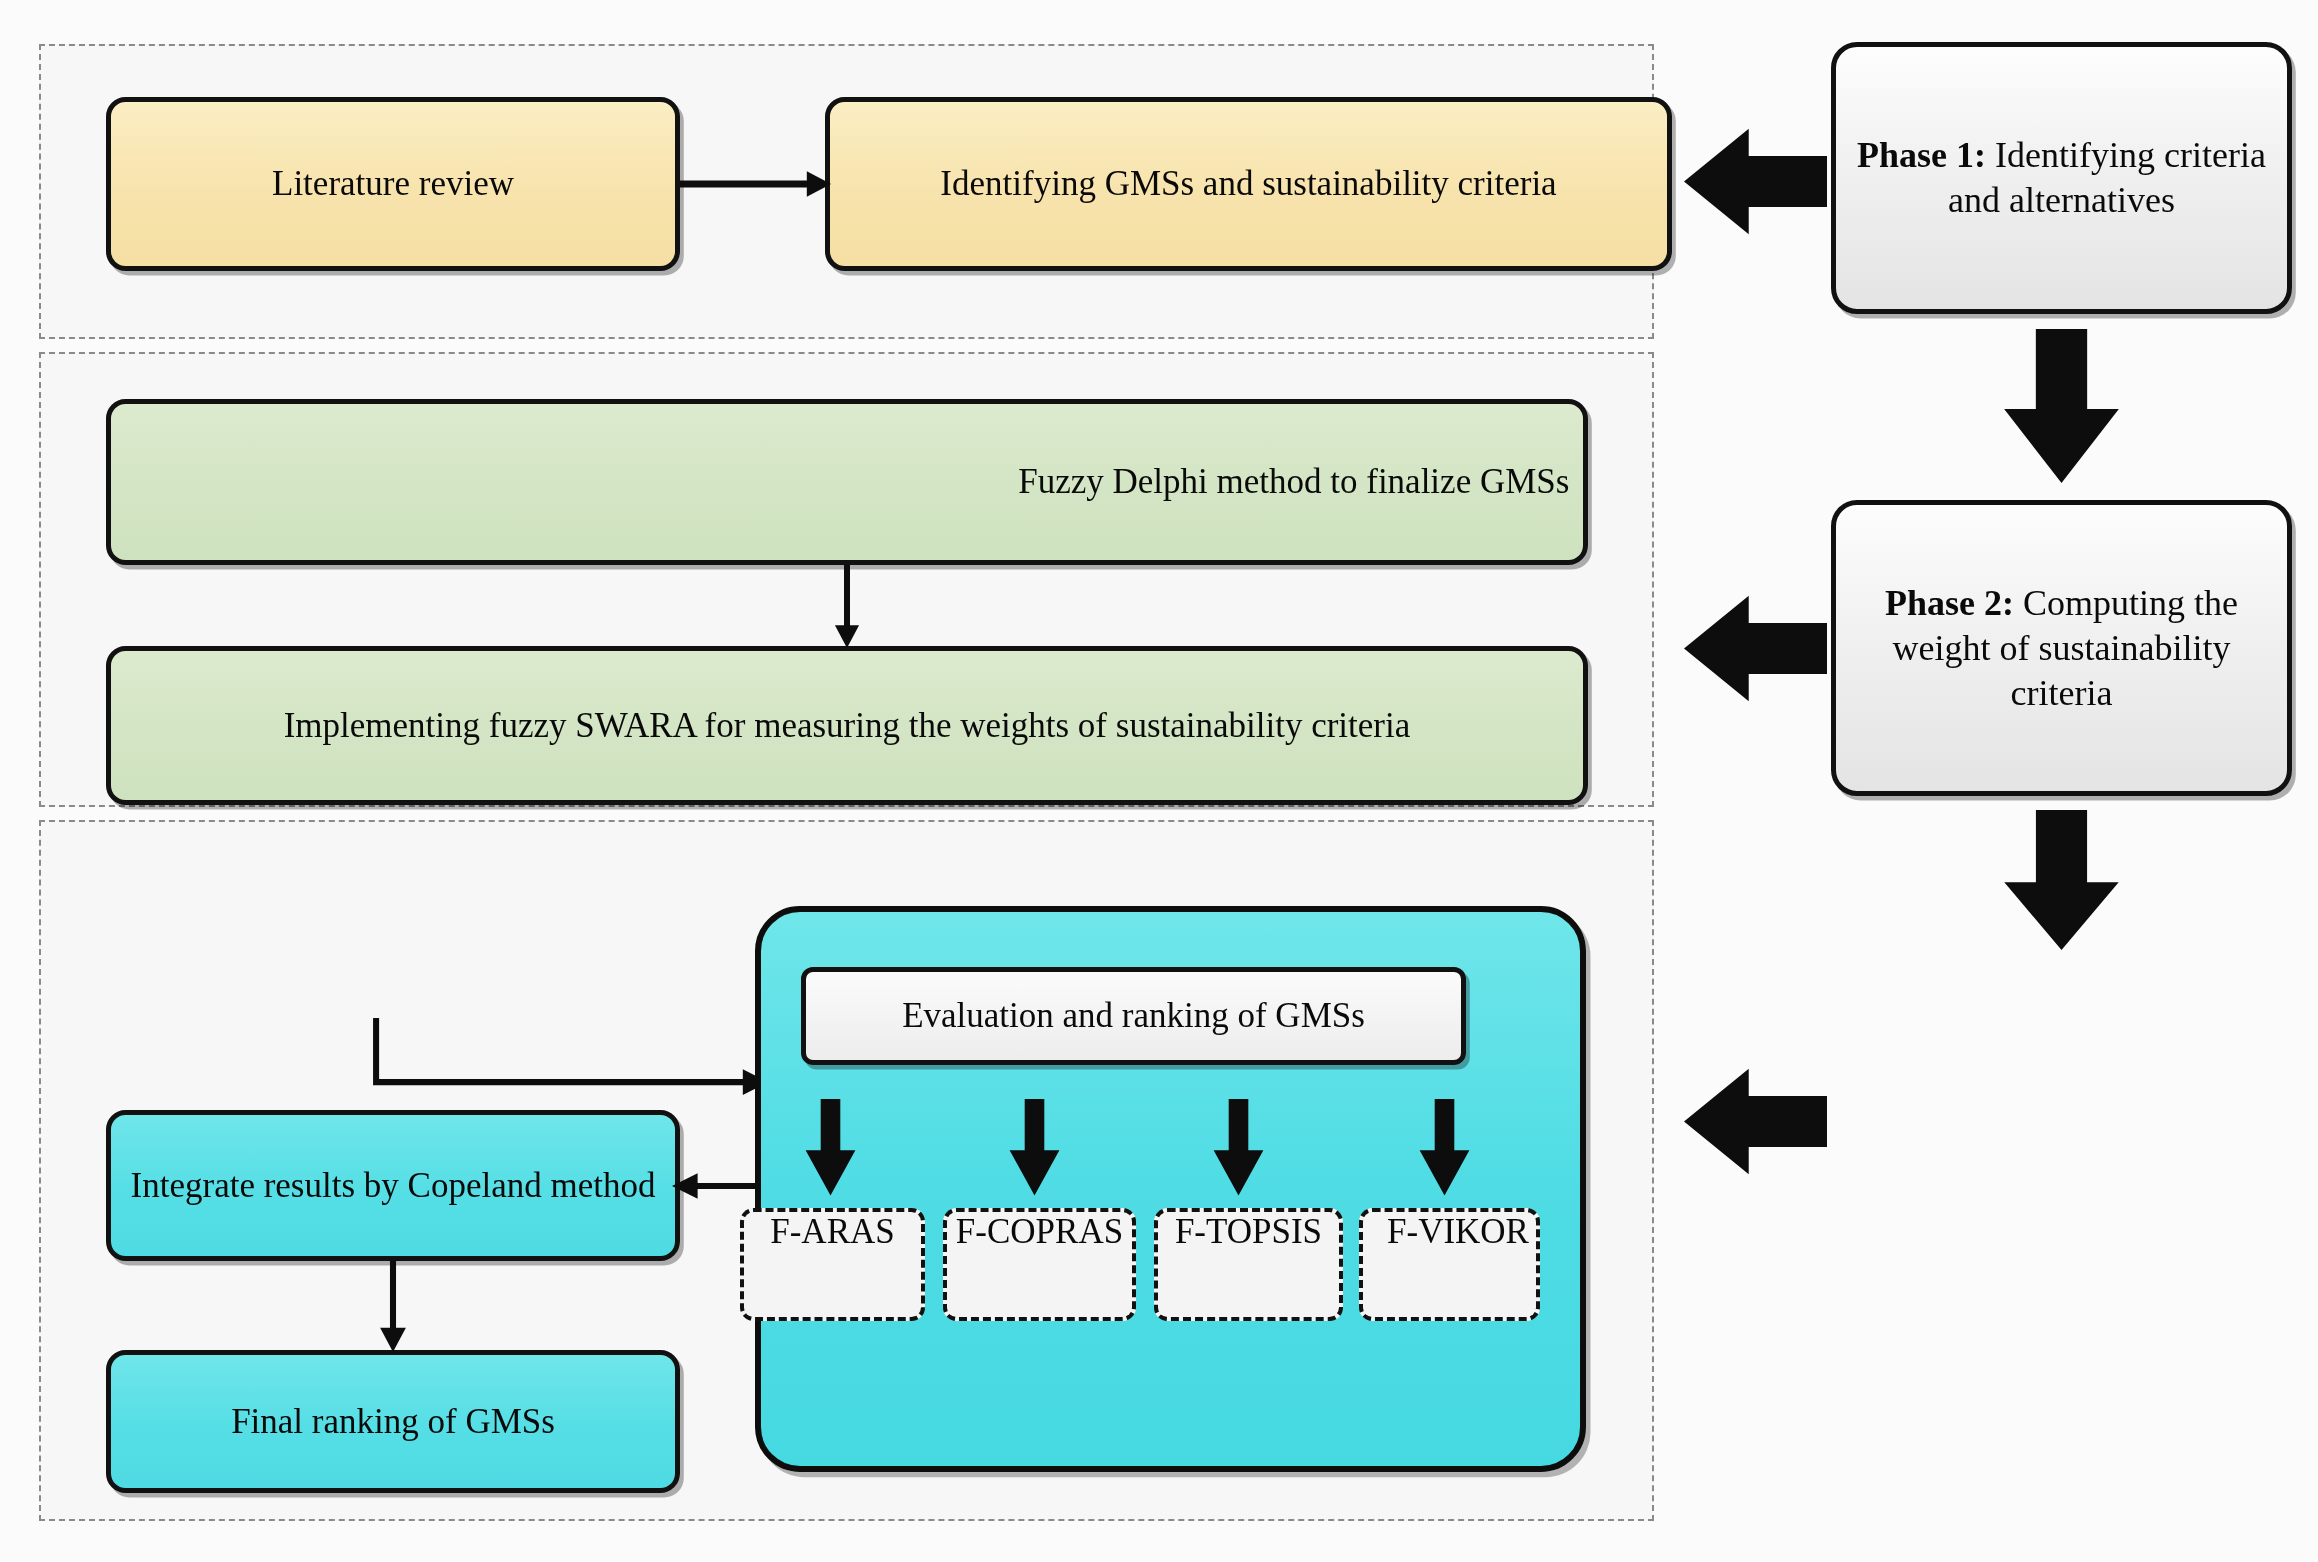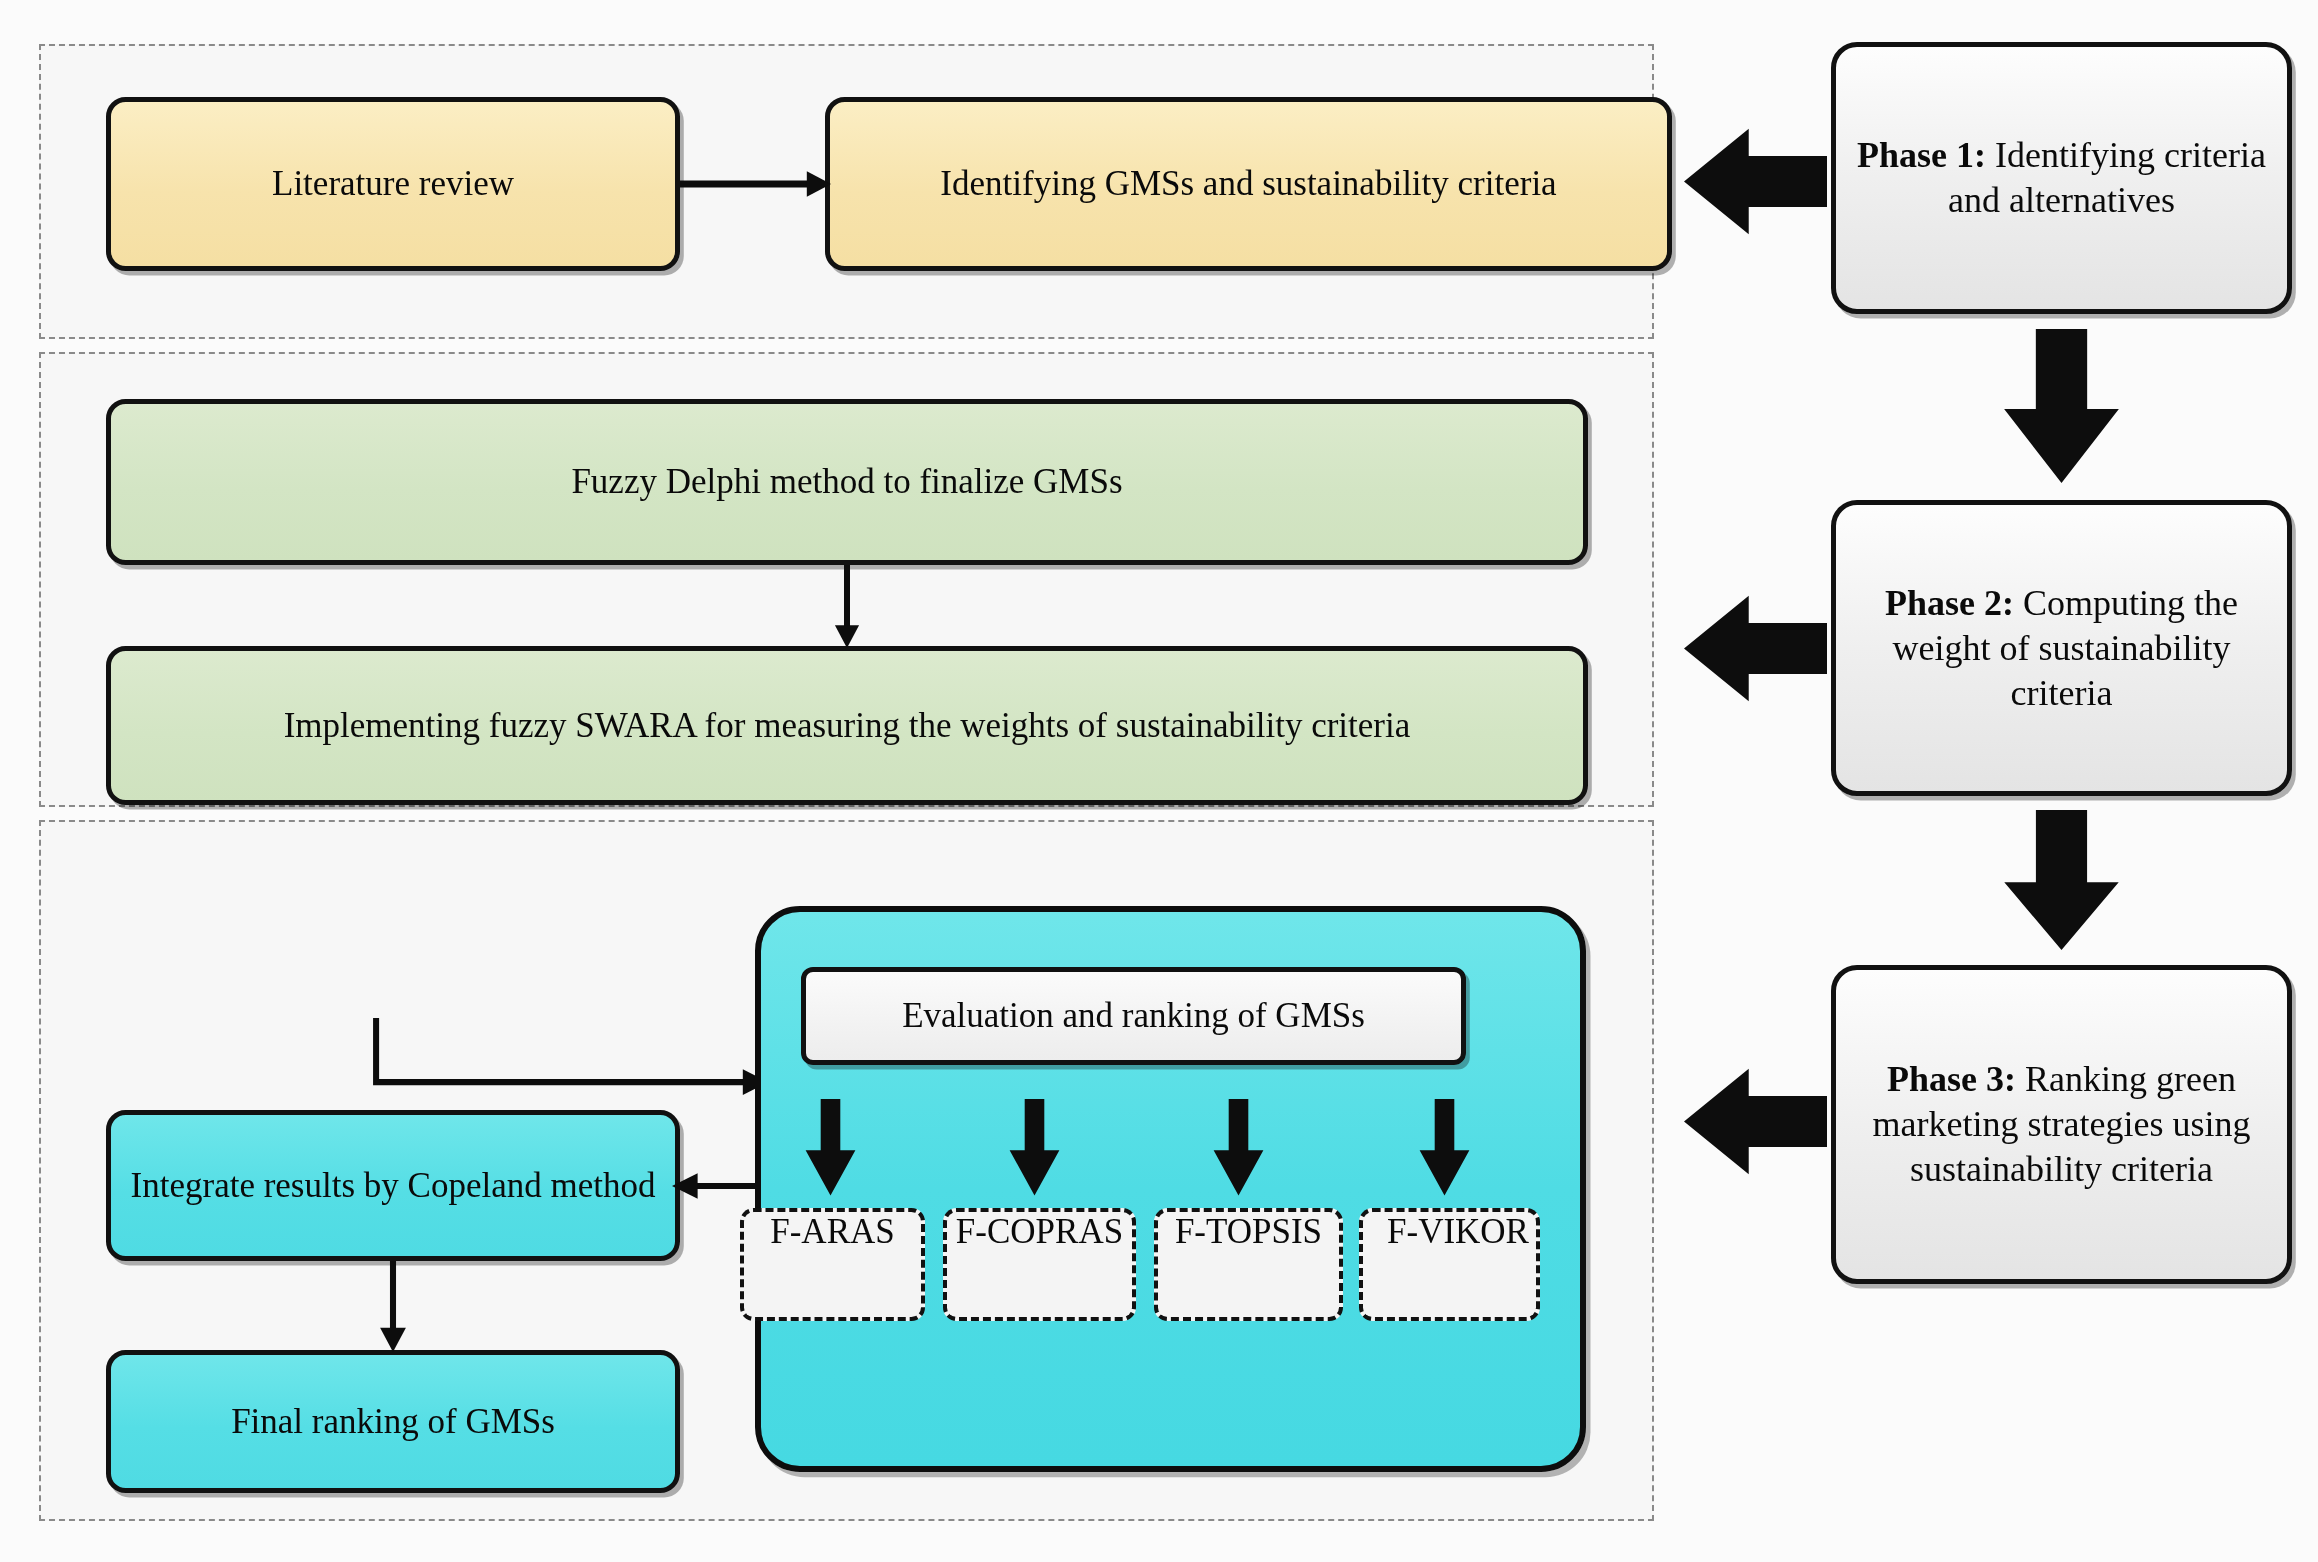--- a/index.html
+++ b/index.html
@@ -99,21 +99,21 @@
     <span class="txt">Identifying GMSs and sustainability criteria</span>
   </div>
 
   <svg class="conn" style="left:680px; top:165px;" width="151" height="38" viewBox="0 0 200 50">
     <line x1="0" y1="25" x2="178" y2="25" stroke="#0d0d0d" stroke-width="9"></line>
     <polygon points="200,25 168,8 168,42" fill="#0d0d0d"></polygon>
   </svg>
 
   <div class="region" style="left:39px; top:352px; width:1615px; height:455px;"></div>
 
-  <div class="box green t-46" style="left:106px; top:399px; width:1482px; height:166px;">
+  <div class="box green t-46" style="left:106px; top:399px; width:1482px; height:166px;text-align:right;">
     <span class="txt">Fuzzy Delphi method to finalize GMSs</span>
   </div>
 
   <div class="box green t-46" style="left:106px; top:646px; width:1482px; height:159px;">
     <span class="txt">Implementing fuzzy SWARA for measuring the weights of sustainability criteria</span>
   </div>
 
   <svg class="conn" style="left:828px; top:565px;" width="38" height="83" viewBox="0 0 50 110">
     <line x1="25" y1="0" x2="25" y2="88" stroke="#0d0d0d" stroke-width="8"></line>
     <polygon points="25,110 9,80 41,80" fill="#0d0d0d"></polygon>
@@ -182,25 +182,20 @@
       <b class="bold">Phase 1:</b><span> Identifying criteria and alternatives</span>
     </span>
   </div>
 
   <div class="box grey t-48" style="left:1831px; top:500px; width:461px; height:296px; border-radius:26px;">
     <span class="txt">
       <b class="bold">Phase 2:</b><span> Computing the weight of sustainability criteria</span>
     </span>
   </div>
 
-  <div class="box grey t-48" style="left:1831px; top:965px; width:461px; height:319px; border-radius:26px;">
-    <span class="txt">
-      <b class="bold">Phase 3:</b><span> Ranking green marketing strategies using sustainability criteria</span>
-    </span>
-  </div>
 
   <svg class="fatarrow" style="left:1684px; top:121px;" width="143" height="121" viewBox="0 0 190 160">
     <polygon points="0,80 86,10 86,46 190,46 190,114 86,114 86,150" fill="#0d0d0d"></polygon>
   </svg>
 
   <svg class="fatarrow" style="left:1684px; top:588px;" width="143" height="121" viewBox="0 0 190 160">
     <polygon points="0,80 86,10 86,46 190,46 190,114 86,114 86,150" fill="#0d0d0d"></polygon>
   </svg>
 
   <svg class="fatarrow" style="left:1684px; top:1061px;" width="143" height="121" viewBox="0 0 190 160">

